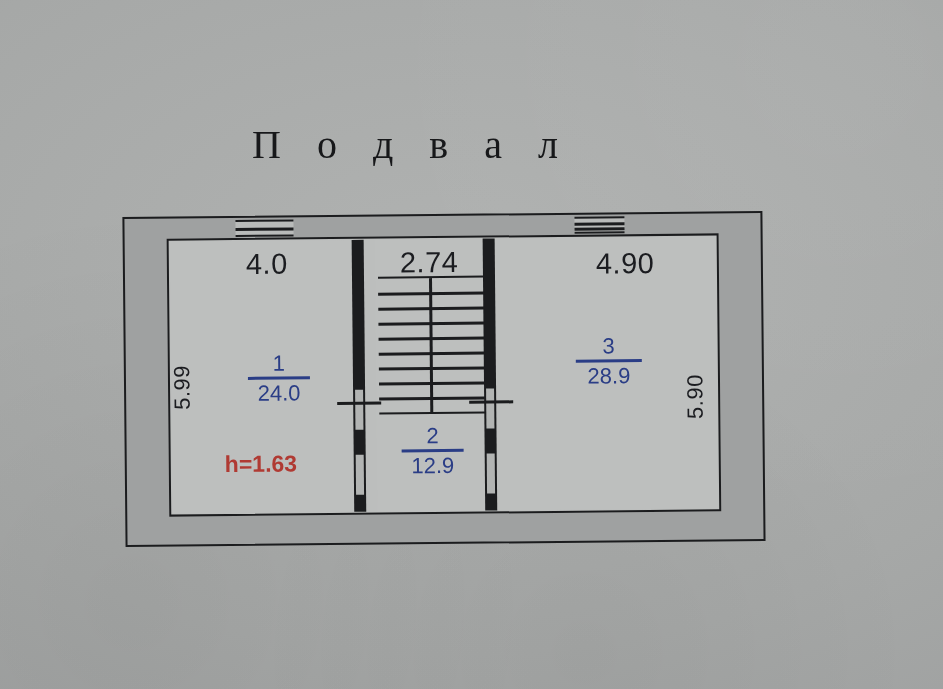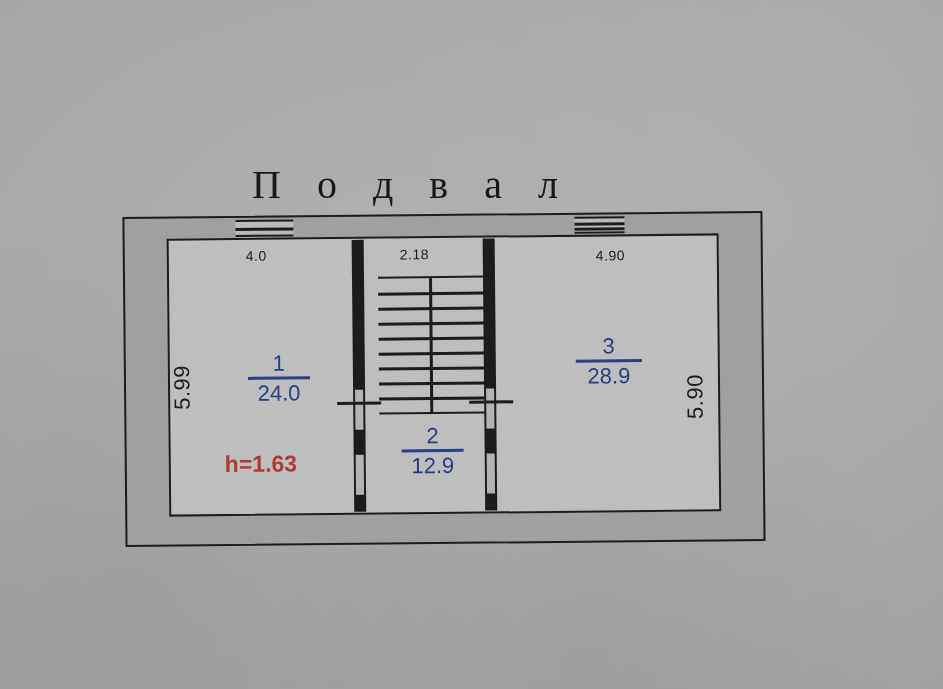--- a/index.html
+++ b/index.html
@@ -41,21 +41,20 @@
     top: 121px;
     width: 810px;
     text-align: center;
     font-family: "Liberation Serif", serif;
     font-size: 40px;
     font-weight: 400;
     letter-spacing: 13px;
     color: #17181a;
     text-indent: 13px;
     white-space: pre;
-    margin-top: 40px;
   }
 
   
   #plan {
     position: absolute;
     left: 124px;
     top: 214px;
     width: 640px;
     height: 336px;
     transform: rotate(-0.55deg);
@@ -141,21 +140,21 @@
     background: #1b1c1e;
   }
 
   
   .lbl {
     position: absolute;
     white-space: nowrap;
     font-family: "Liberation Sans", sans-serif;
   }
   .dim {
-    font-size: 14px;
+    font-size: 29px;
     color: #1b1c20;
     letter-spacing: 0.5px;
   }
   .dim-rot {
     font-size: 22px;
     color: #1b1c20;
     transform: rotate(-90deg);
     transform-origin: 50% 50%;
     letter-spacing: 0.5px;
   }
@@ -233,21 +232,21 @@
     <div class="stair-step" style="top:44px;"></div>
     <div class="stair-step" style="top:59px;"></div>
     <div class="stair-step" style="top:74px;"></div>
     <div class="stair-step" style="top:89px;"></div>
     <div class="stair-step" style="top:104px;"></div>
     <div class="stair-step" style="top:119px;"></div>
   </div>
 
   <div class="lbl dim" style="left:123px; top:32px;">4.0</div>
 
-  <div class="lbl dim" style="left:277px; top:32px;">2.18</div>
+  <div class="lbl dim" style="left:277px; top:32px;">2.74</div>
 
   <div class="lbl dim" style="left:473px; top:35px;">4.90</div>
 
   <div class="lbl dim-rot" style="left:36px; top:158px;">5.99</div>
 
   <div class="lbl dim-rot" style="left:549px; top:172px;">5.90</div>
 
   <div class="roomtag" style="left:119px; top:136px; width:72px;">
     <span class="num">1</span>
     <span class="bar" style="width:62px;"></span>

